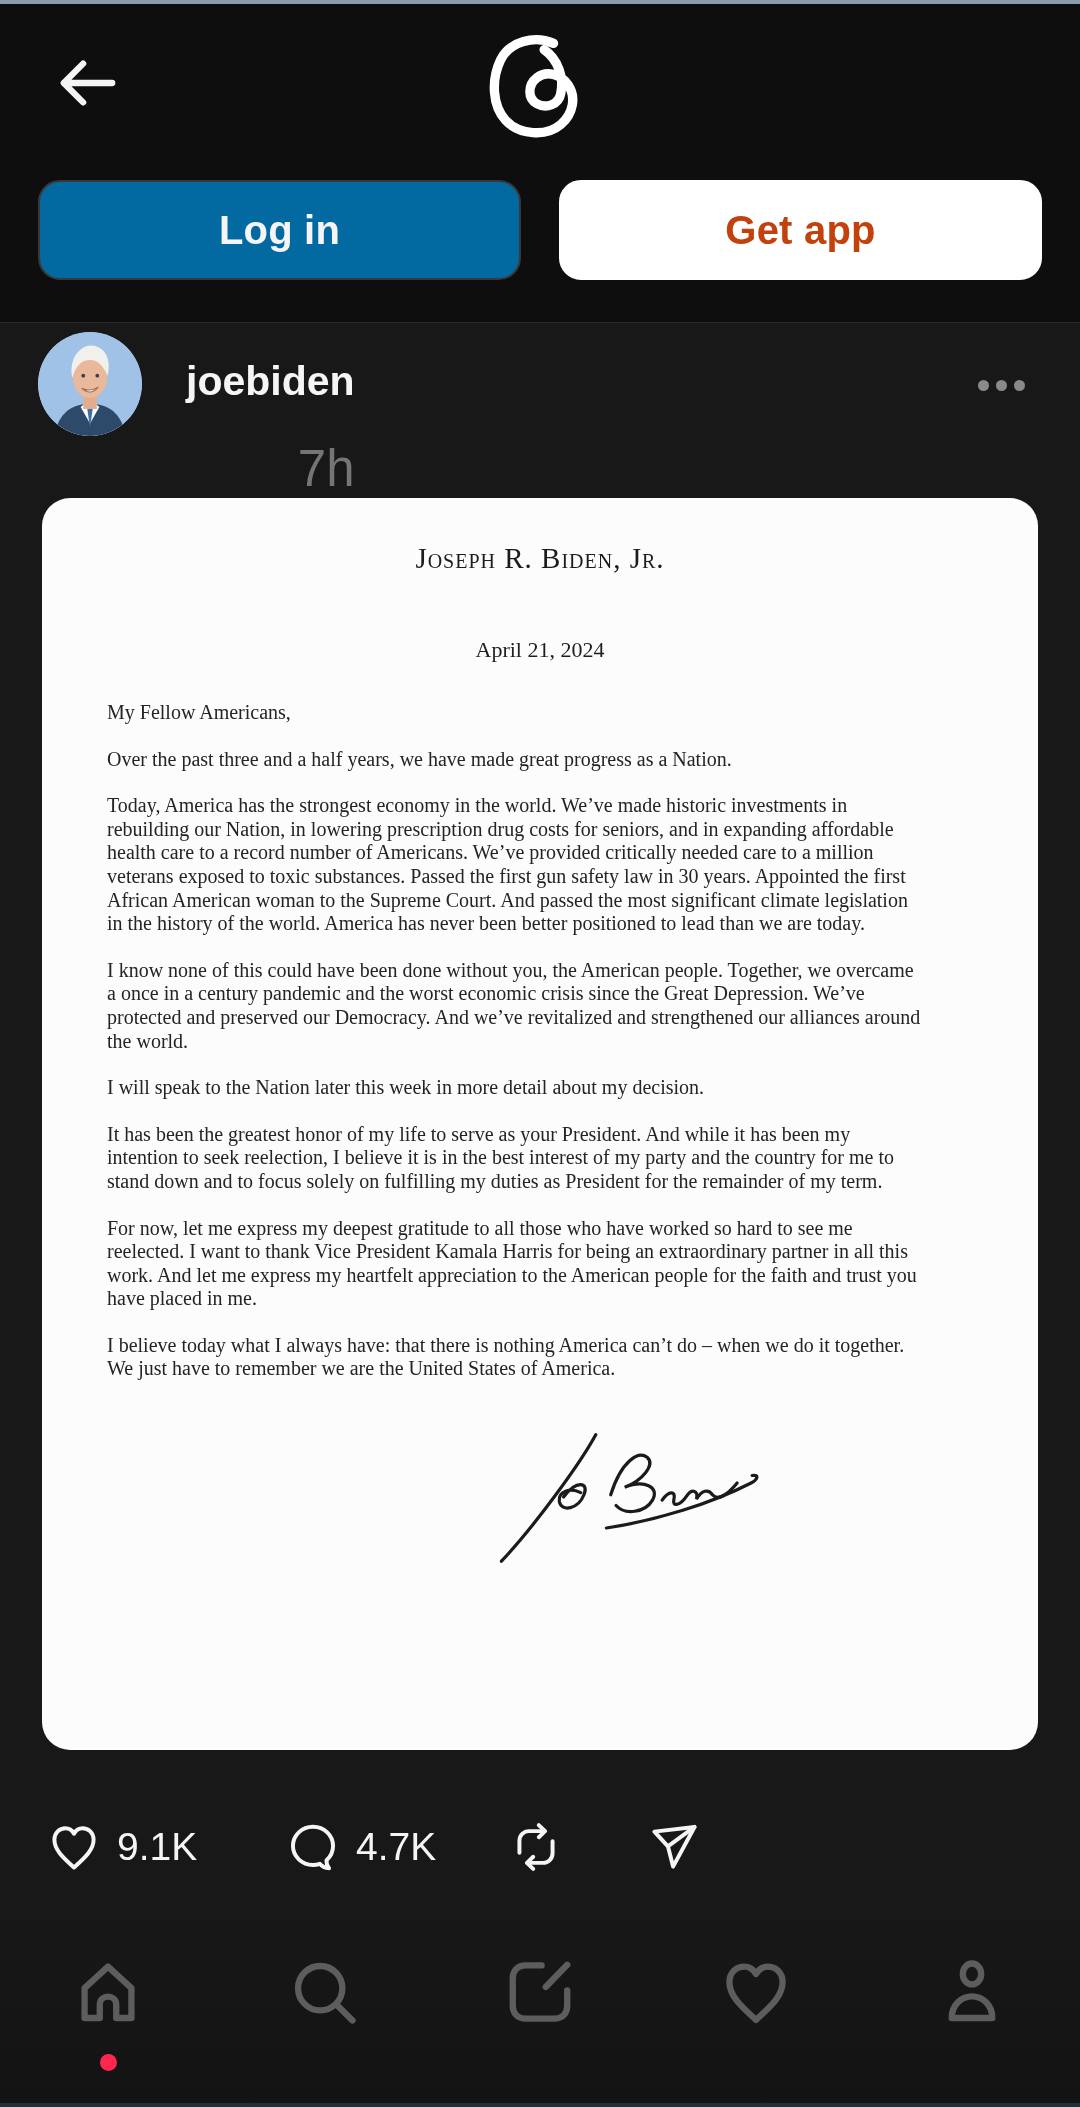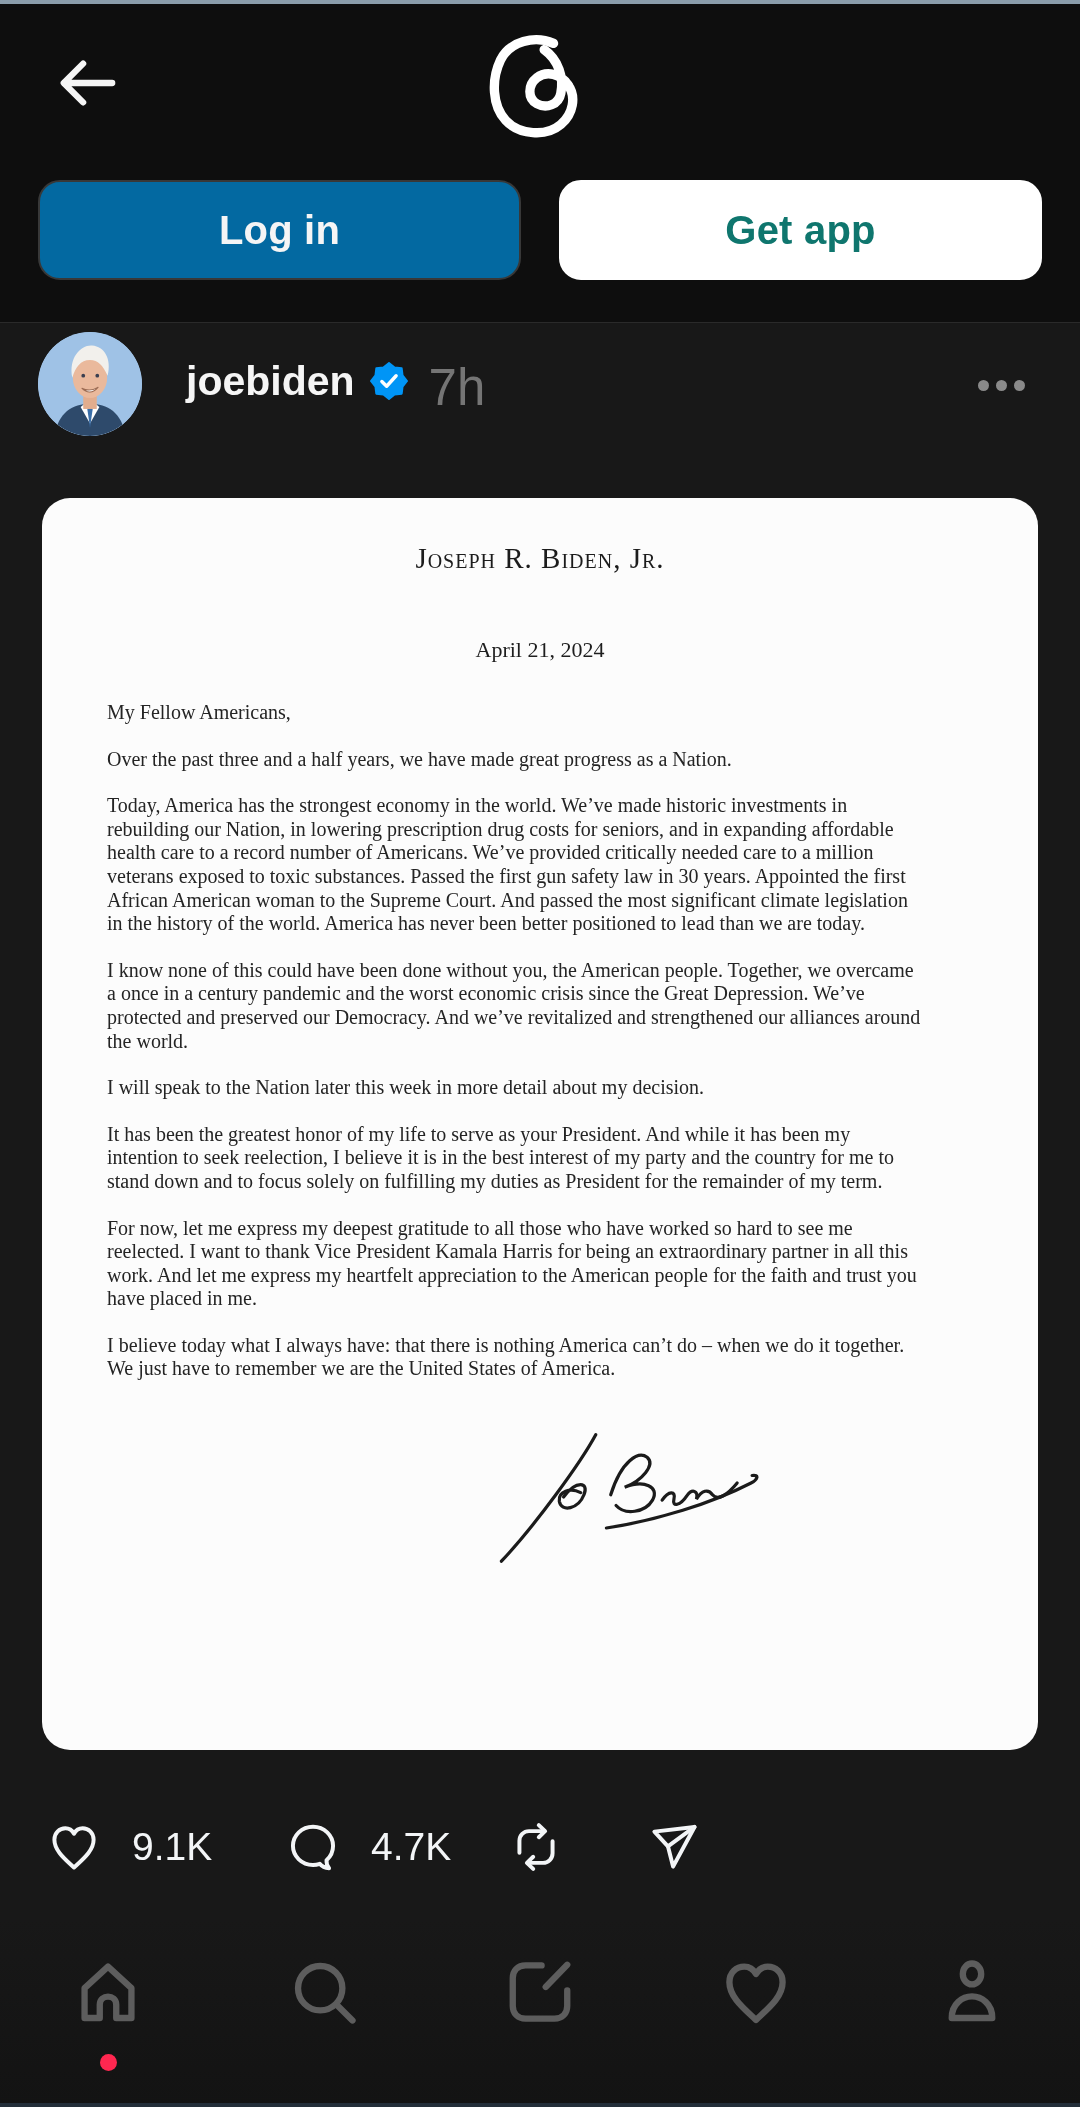--- a/index.html
+++ b/index.html
@@ -17,26 +17,26 @@
   .top-section{ position:absolute; top:0; left:0; width:1080px; height:322px; background:#0e0e0e; }
   .back-btn{ position:absolute; left:56px; top:52px; width:62px; height:62px; cursor:pointer; }
   .threads-logo{ position:absolute; left:488px; top:30px; width:104px; height:110px; }
   .btn{
     position:absolute; top:180px; height:100px; width:483px;
     display:flex; align-items:center; justify-content:center;
     font-size:40px; font-weight:700; border-radius:22px; cursor:pointer;
     letter-spacing:.2px;
   }
   .btn-login{ left:38px; background:#0369a1; border:2px solid #383838; color:#f5f5f5; }
-  .btn-getapp{ left:559px; background:#ffffff; border:2px solid #ffffff; color:#0f766e; }
+  .btn-getapp{ left:559px; background:#ffffff; border:2px solid #ffffff; color:#c2410c; }
   .top-divider{ position:absolute; top:322px; left:0; width:1080px; height:1px; background:#2a2a2a; }
 
   
   .avatar{ position:absolute; left:38px; top:332px; width:104px; height:104px; border-radius:50%; overflow:hidden; background:#9fc2e6;}
-  .post-head{ position:absolute; left:186px; top:358px; height:54px; display:flex; align-items:flex-start; gap:15px;}
+  .post-head{ position:absolute; left:186px; top:358px; height:54px; display:flex; align-items:flex-end; gap:15px;flex-direction:column;}
   .username{ color:#f5f5f5; font-size:41px; font-weight:700; }
   .verified{ width:38px; height:38px; margin-top:4px;}
   .timestamp{ color:#757575; font-size:51px; font-weight:400; margin-left:6px;}
   .more-menu{ position:absolute; right:46px; top:368px; width:66px; height:34px; display:flex; align-items:center; justify-content:center; gap:7px; cursor:pointer;}
   .more-menu i{ width:11px; height:11px; border-radius:50%; background:#8a8a8a; }
 
   
   .letter-card{
     position:absolute; left:42px; top:498px; width:996px; height:1252px;
     background:#fcfcfc; border-radius:28px; color:#222;
@@ -46,21 +46,21 @@
     padding-top:44px; text-align:center; font-size:29px; color:#1c1c1c;
     font-variant:small-caps; letter-spacing:1px;
   }
   .letter-date{ margin-top:62px; text-align:center; font-size:22px; color:#1e1e1e;}
   .letter-body{ margin:38px 112px 0 65px; font-size:20px; line-height:23.6px; color:#242424; }
   .letter-body p{ margin:0 0 23px 0; }
   .signature{ position:absolute; left:438px; top:930px; width:300px; height:140px; }
 
   
   .action-row{ position:absolute; top:1812px; left:0; width:1080px; height:70px; }
-  .action-group{ position:absolute; display:flex; align-items:center; gap:30px; height:70px; cursor:pointer;}
+  .action-group{ position:absolute; display:flex; align-items:center; gap:15px; height:70px; cursor:pointer;}
   .ag-like{ left:46px; } .ag-reply{ left:285px; } .ag-repost{ left:508px; } .ag-share{ left:646px; }
   .action-icon{ width:56px; height:56px; }
   .action-count{ color:#f3f5f7; font-size:39px; font-weight:400; }
 
   
   .bottom-nav{
     position:absolute; top:1918px; left:0; width:1080px; height:189px;
     background:linear-gradient(#181818,#131313);
     display:flex;
   }

